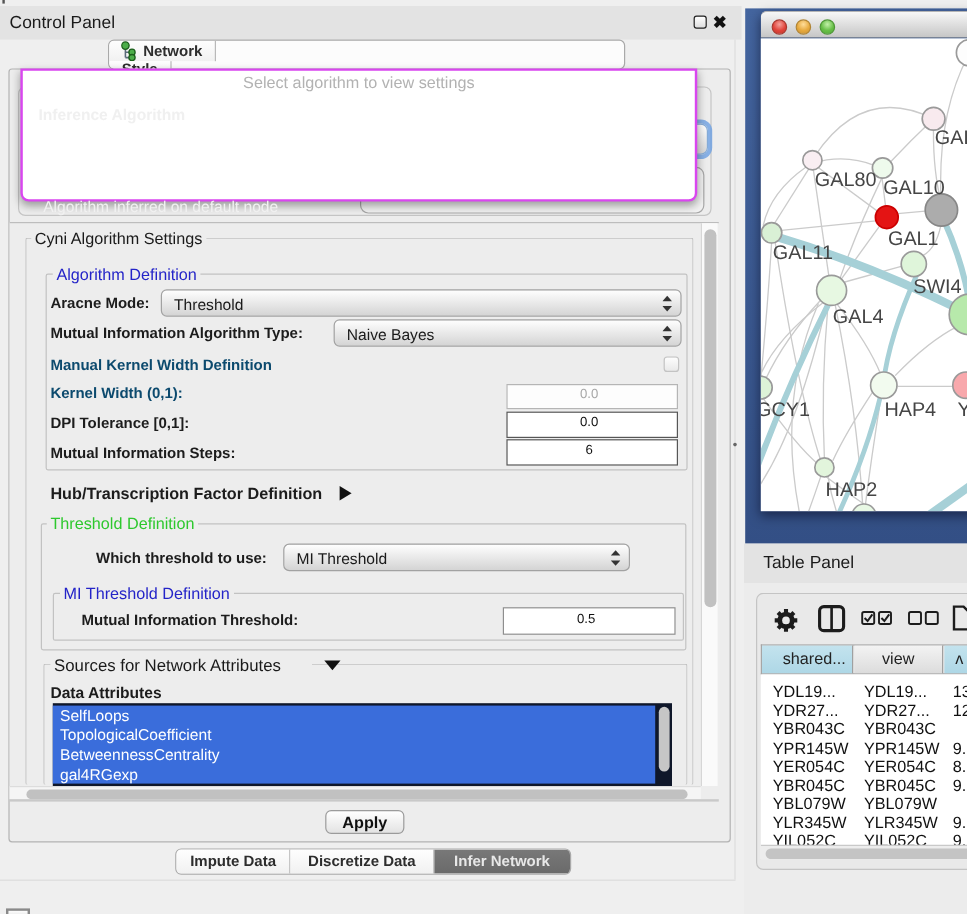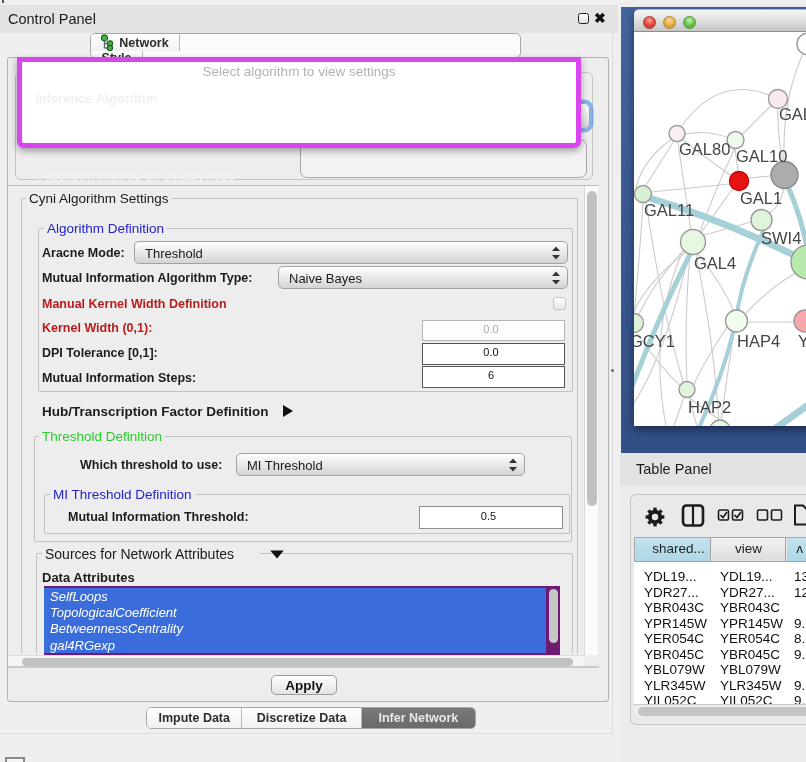--- a/index.html
+++ b/index.html
@@ -27,21 +27,21 @@
 #vsb { left:584px; top:186px; width:14px; height:469px; background:#fafafa; border-left:1px solid #d6d6d6; }
 #vsb .thumb { position:absolute; left:1.5px; top:5px; width:10px; height:315px; background:#c1c1c1; border-radius:5px; }
 #hsb { left:8px; top:655px; width:576px; height:11px; background:#f5f5f5; border-top:1px solid #dcdcdc; }
 #hsb .thumb { position:absolute; left:14px; top:1.5px; width:551px; height:8px; background:#c1c1c1; border-radius:4px; }
 
 .gbox { border:1px solid #c2c2c2; border-radius:2px; }
 .gtitle { position:absolute; background:#ededed; padding:0 3px; font-size:13.5px; color:#1a1a1a; }
 .blue { color:#2424c8; }
 .green { color:#2ec82e; }
 .lbl { position:absolute; font-size:12.5px; font-weight:bold; color:#1c1c1c; }
-.dis { color:#b91c1c; }
+.dis { color:#0c4a6e; }
 .combo { position:absolute; border:1px solid #a2a2a2; border-radius:5px; background:linear-gradient(#fefefe,#d4d4d4); font-size:13px; color:#1a1a1a; }
 .combo span { position:absolute; left:10px; top:3.5px; }
 .updn { position:absolute; right:7px; top:4px; }
 .tf { position:absolute; background:#fff; font-size:11px; color:#111; text-align:center; padding-right:5px; }
 </style>
 </head>
 <body>
 <div id="page">
 
 <div class="abs" style="left:2px;top:0;width:2px;height:3px;background:#555;"></div>
@@ -113,21 +113,21 @@
 <div class="abs gbox" style="left:44px;top:494px;width:526px;height:40px;"></div>
 <div class="gtitle blue" style="left:50px;top:487px;">MI Threshold Definition</div>
 <div class="lbl" style="left:52px;top:510px;padding-left:16px;">Mutual Information Threshold:</div>
 <div class="tf" style="left:419px;top:506px;width:144px;height:23px;border:1px solid #8e8e8e;padding-top:3px;">0.5</div>
 <div class="abs gbox" style="left:36px;top:553px;width:537px;height:101px;border-bottom:none;"></div>
 <div class="gtitle" style="left:42px;top:546px;font-size:14px;padding-right:26px;">Sources for Network Attributes</div>
 <svg class="abs" style="left:267px;top:550px;" width="20" height="9" viewBox="0 0 16 10">
       <polygon points="0.5,0.5 15.5,0.5 8,9.5" fill="#111"></polygon>
     </svg>
 <div class="lbl" style="left:42px;top:570px;font-size:13px;">Data Attributes</div>
-<div class="abs" style="left:44px;top:586px;width:516px;height:77px;background:#701a75;font-style:italic;">
+<div class="abs" style="left:44px;top:586px;width:516px;height:77px;background:#0f172a;">
   <div style="position:absolute;left:0;top:2px;width:502px;height:65px;background:#3a6ddb;"></div>
   <div style="position:absolute;left:6px;top:3px;font-size:13px;color:#fff;line-height:16.2px;">SelfLoops<br>TopologicalCoefficient<br>BetweennessCentrality<br>gal4RGexp</div>
   <div style="position:absolute;left:505px;top:3px;width:9px;height:54px;background:#c6c6c6;border-radius:4.5px;"></div>
 </div>
 <div class="abs" id="vsb">
       <div class="thumb"></div>
     </div>
 <div class="abs" id="hsb">
       <div class="thumb"></div>
     </div>
@@ -137,21 +137,21 @@
 <div class="abs tabstrip" id="btabs" style="left:146px;top:707px;width:330px;height:22px;">
   <div class="seg" style="width:96px;">Impute Data</div>
   <div class="seg" style="width:120px;">Discretize Data</div>
   <div class="seg dark" style="width:114px;">Infer Network</div>
 </div>
 <div class="abs" style="left:612px;top:33px;width:1px;height:700px;background:#dddddd;"></div>
 <div class="abs" style="left:0px;top:733px;width:613px;height:1px;background:#dddddd;"></div>
 <div class="abs" style="left:611px;top:369px;width:3px;height:3px;background:#666;border-radius:50%;"></div>
 <div class="abs" style="left:5px;top:757px;width:20px;height:10px;border:2px solid #8a8a8a;background:linear-gradient(#fdfdfd,#e0e0e0);"></div>
 
-<div class="abs" id="popup" style="left:17px;top:57px;width:564px;height:91px;background:#fff;border:5px solid #d946ef;border-radius:0 0 7px 7px;box-shadow:0 3px 7px rgba(0,0,0,0.35);">
+<div class="abs" id="popup" style="left:17px;top:57px;width:564px;height:111px;background:#fff;border:2px solid #d946ef;border-radius:0 0 7px 7px;box-shadow:0 3px 7px rgba(0,0,0,0.35);">
   <div style="position:absolute;left:0;top:2px;width:100%;text-align:center;font-size:13.5px;color:#b2b2b2;">Select algorithm to view settings</div>
   <div style="position:absolute;left:13px;top:29px;font-size:13px;font-weight:bold;color:#f0f0f0;">Inference Algorithm</div>
   <div style="position:absolute;left:17px;top:106px;font-size:13px;color:#f1f1f1;">Algorithm inferred on default node</div>
 </div>
 
 <div class="abs" id="desk" style="left:621px;top:7px;width:185px;height:446px;background:linear-gradient(#44659f,#334f85);"></div>
 <div class="abs" id="netwin" style="left:634px;top:9px;width:180px;height:417px;border-radius:5px 5px 0 0;box-shadow:0 4px 10px rgba(0,0,20,0.5);">
   <div style="position:absolute;left:0;top:0;width:100%;height:23px;background:linear-gradient(#f7f7f7,#c6c6c6);border-radius:5px 5px 0 0;border-top:1px solid #b5b5b5;border-bottom:1px solid #8d8d8d;"></div>
   <div class="tl" style="position:absolute;left:9px;top:7px;background:radial-gradient(circle at 50% 30%, #f4a09b, #e0443a 55%, #c03a30);border:1px solid #a8372e;"></div>
   <div class="tl" style="position:absolute;left:29px;top:7px;background:radial-gradient(circle at 50% 30%, #ffdd9a, #e6a93e 55%, #c6913a);border:1px solid #b08434;"></div>

